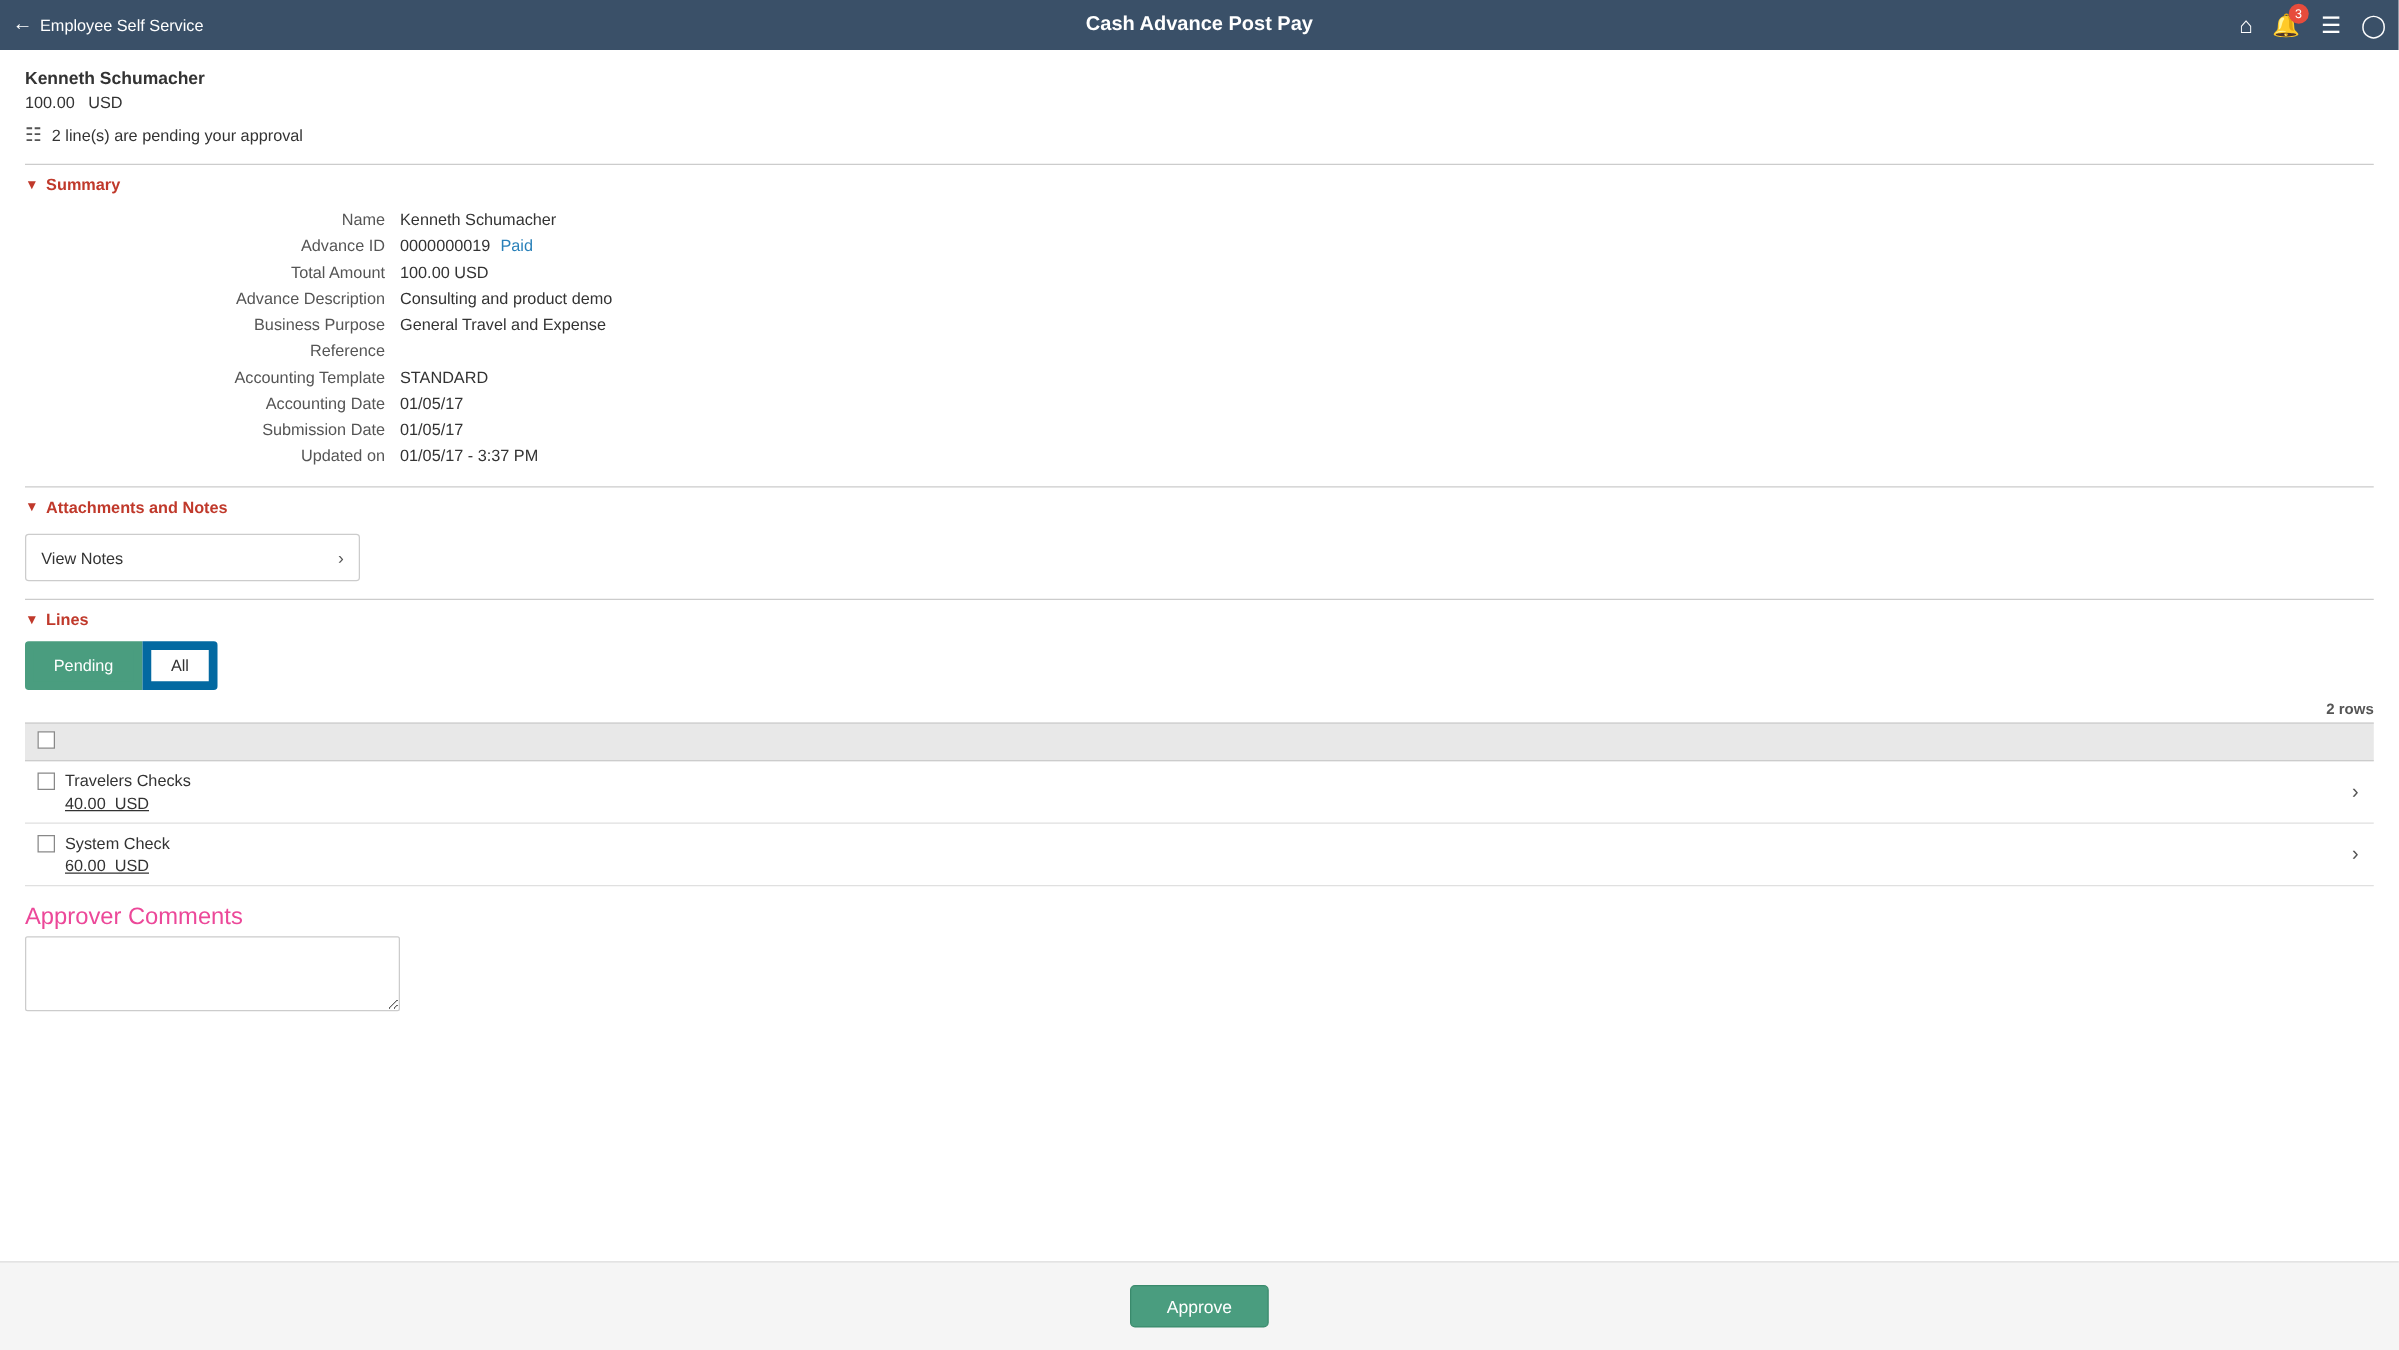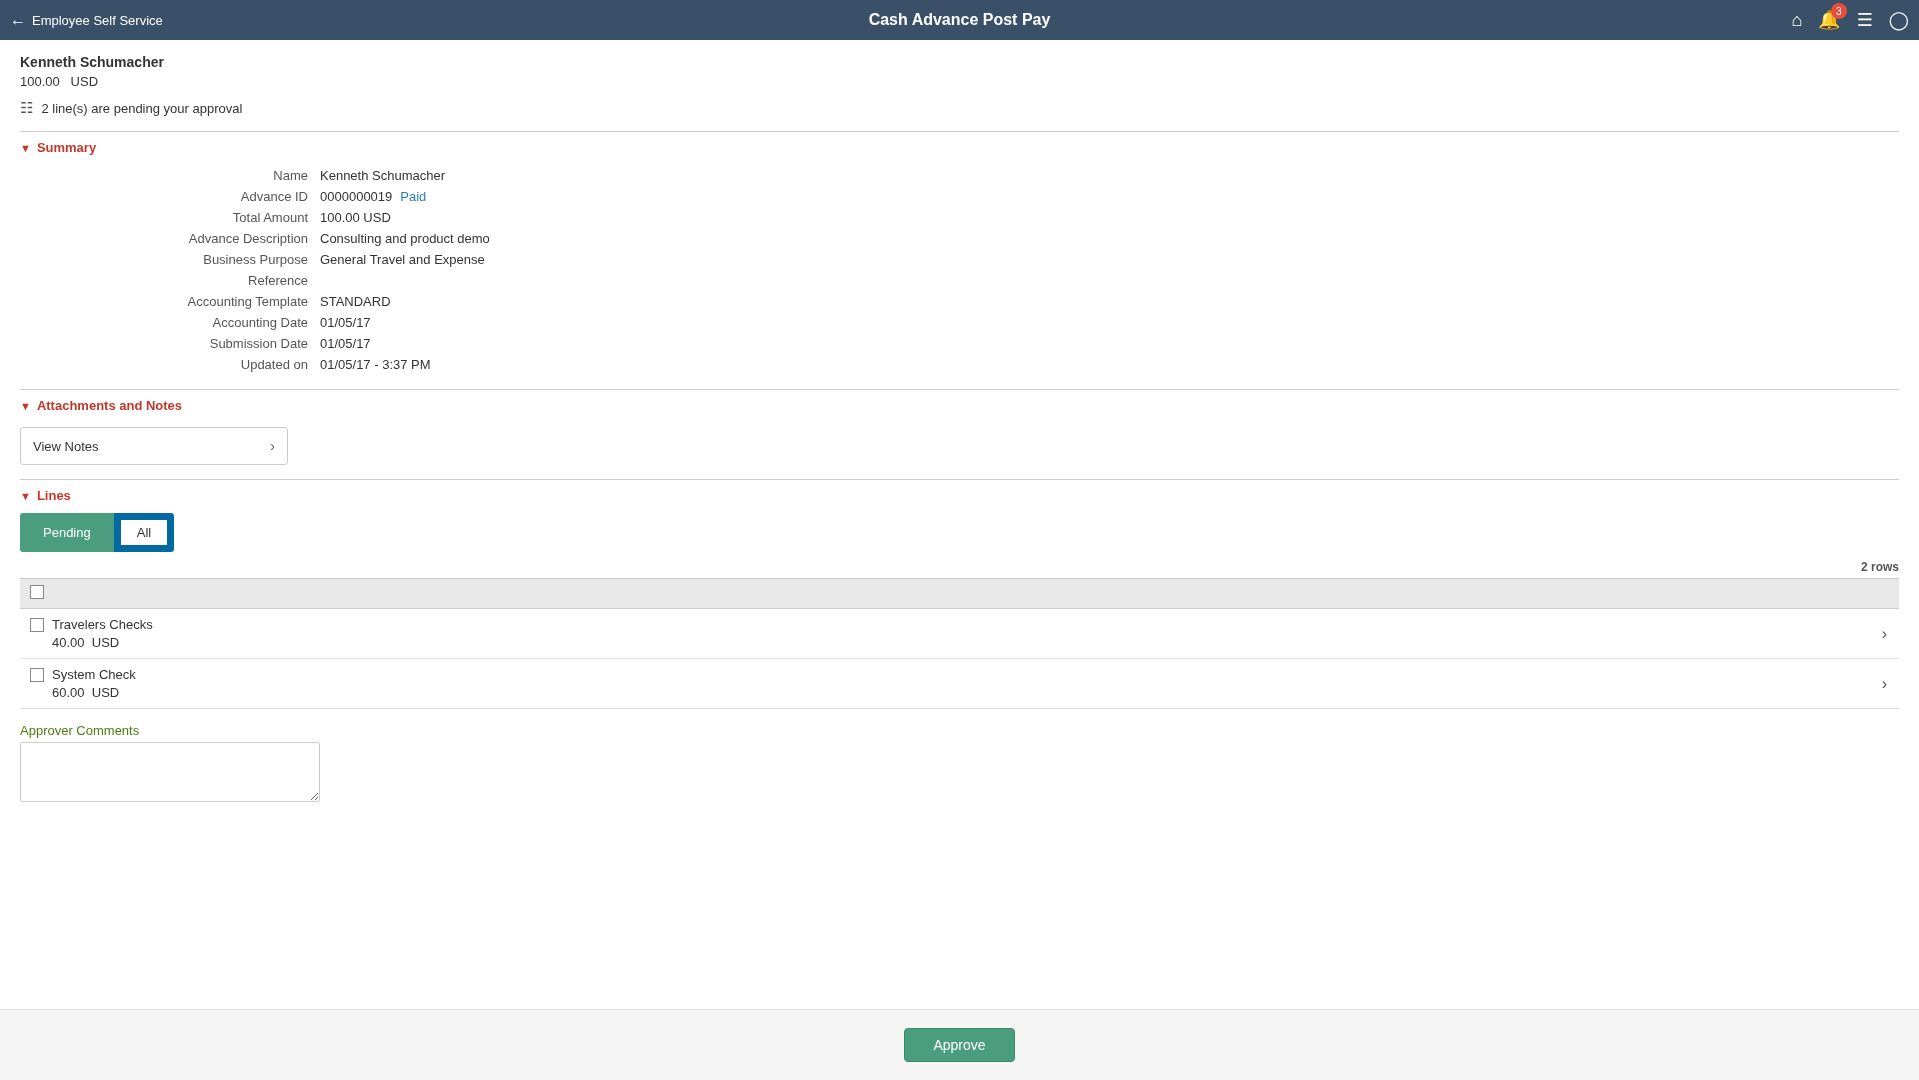--- a/index.html
+++ b/index.html
@@ -210,20 +210,21 @@
       display: flex;
       align-items: center;
       gap: 8px;
       font-size: 13px;
       margin-bottom: 3px;
     }
     .line-item-amount {
       font-size: 13px;
       color: #333;
       padding-left: 22px;
+      text-decoration: underline;
     }
     .line-chevron {
       position: absolute;
       right: 12px;
       top: 50%;
       transform: translateY(-50%);
       color: #555;
       font-size: 16px;
     }
     .checkbox {
@@ -234,22 +235,22 @@
       display: inline-block;
       cursor: pointer;
       flex-shrink: 0;
     }
 
     
     .approver-section {
       margin-bottom: 14px;
     }
     .approver-label {
-      font-size: 13px;
-      color: #4d7c0f;
+      font-size: 19px;
+      color: #ec4899;
       margin-bottom: 4px;
     }
     .approver-textarea {
       width: 300px;
       height: 60px;
       border: 1px solid #ccc;
       border-radius: 2px;
       resize: both;
       font-size: 13px;
       padding: 4px;

